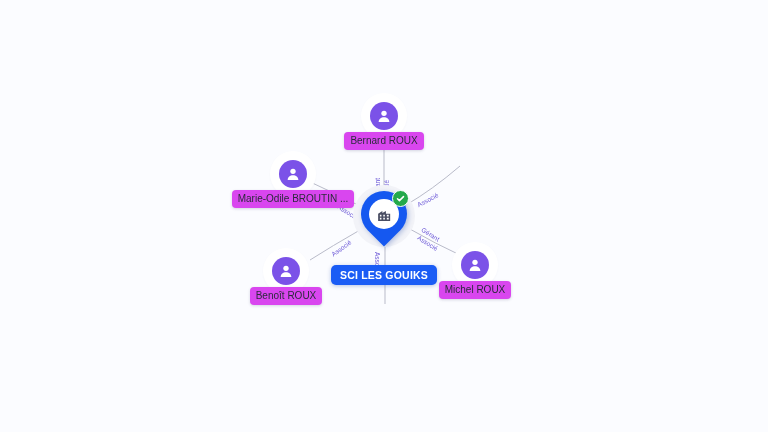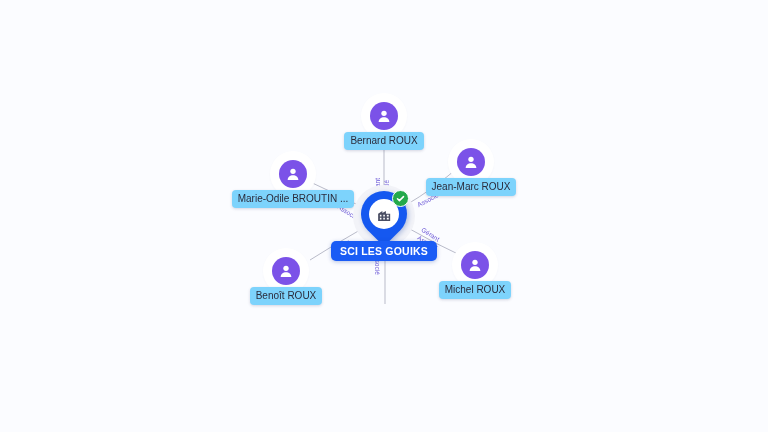--- a/index.html
+++ b/index.html
@@ -51,41 +51,42 @@
     height: 28px;
     border-radius: 50%;
     background: #7B52E8;
     display: flex;
     align-items: center;
     justify-content: center;
   }
   .avatar svg { display: block; }
   .person-label {
     margin-top: -4px;
-    background: #7dd3fc;
+    background: #d946ef;
     border-radius: 4px;
     box-shadow: 0 1px 3px rgba(60,60,110,0.20);
     padding: 3px 6px;
     font-size: 10px;
     color: #2b2b3b;
     white-space: nowrap;
     line-height: 1.2;
     position: relative;
     z-index: 6;
   }
 
   
   #company-node {
     position: absolute;
     width: 160px;
     margin-left: -80px;
     display: flex;
     flex-direction: column;
     align-items: center;
     z-index: 8;
+    gap: 24px;
   }
   .pin-disc {
     width: 62px;
     height: 62px;
     border-radius: 50%;
     background: #f2f3f8;
     display: flex;
     align-items: center;
     justify-content: center;
     position: relative;
@@ -190,31 +191,20 @@
       <div class="avatar">
         <svg width="16" height="16" viewBox="0 0 24 24" fill="#ffffff">
             <circle cx="12" cy="8" r="4"></circle>
             <path d="M4 21c0-4.4 3.6-7 8-7s8 2.6 8 7z"></path>
           </svg>
       </div>
     </div>
     <div class="person-label">Bernard ROUX</div>
   </div>
 
-  <div class="person-node" style="left:471px;top:142px;">
-    <div class="avatar-halo">
-      <div class="avatar">
-        <svg width="16" height="16" viewBox="0 0 24 24" fill="#ffffff">
-            <circle cx="12" cy="8" r="4"></circle>
-            <path d="M4 21c0-4.4 3.6-7 8-7s8 2.6 8 7z"></path>
-          </svg>
-      </div>
-    </div>
-    <div class="person-label">Jean-Marc ROUX</div>
-  </div>
 
   <div class="person-node" style="left:475px;top:245px;justify-content:center;">
     <div class="avatar-halo">
       <div class="avatar">
         <svg width="16" height="16" viewBox="0 0 24 24" fill="#ffffff">
             <circle cx="12" cy="8" r="4"></circle>
             <path d="M4 21c0-4.4 3.6-7 8-7s8 2.6 8 7z"></path>
           </svg>
       </div>
     </div>

